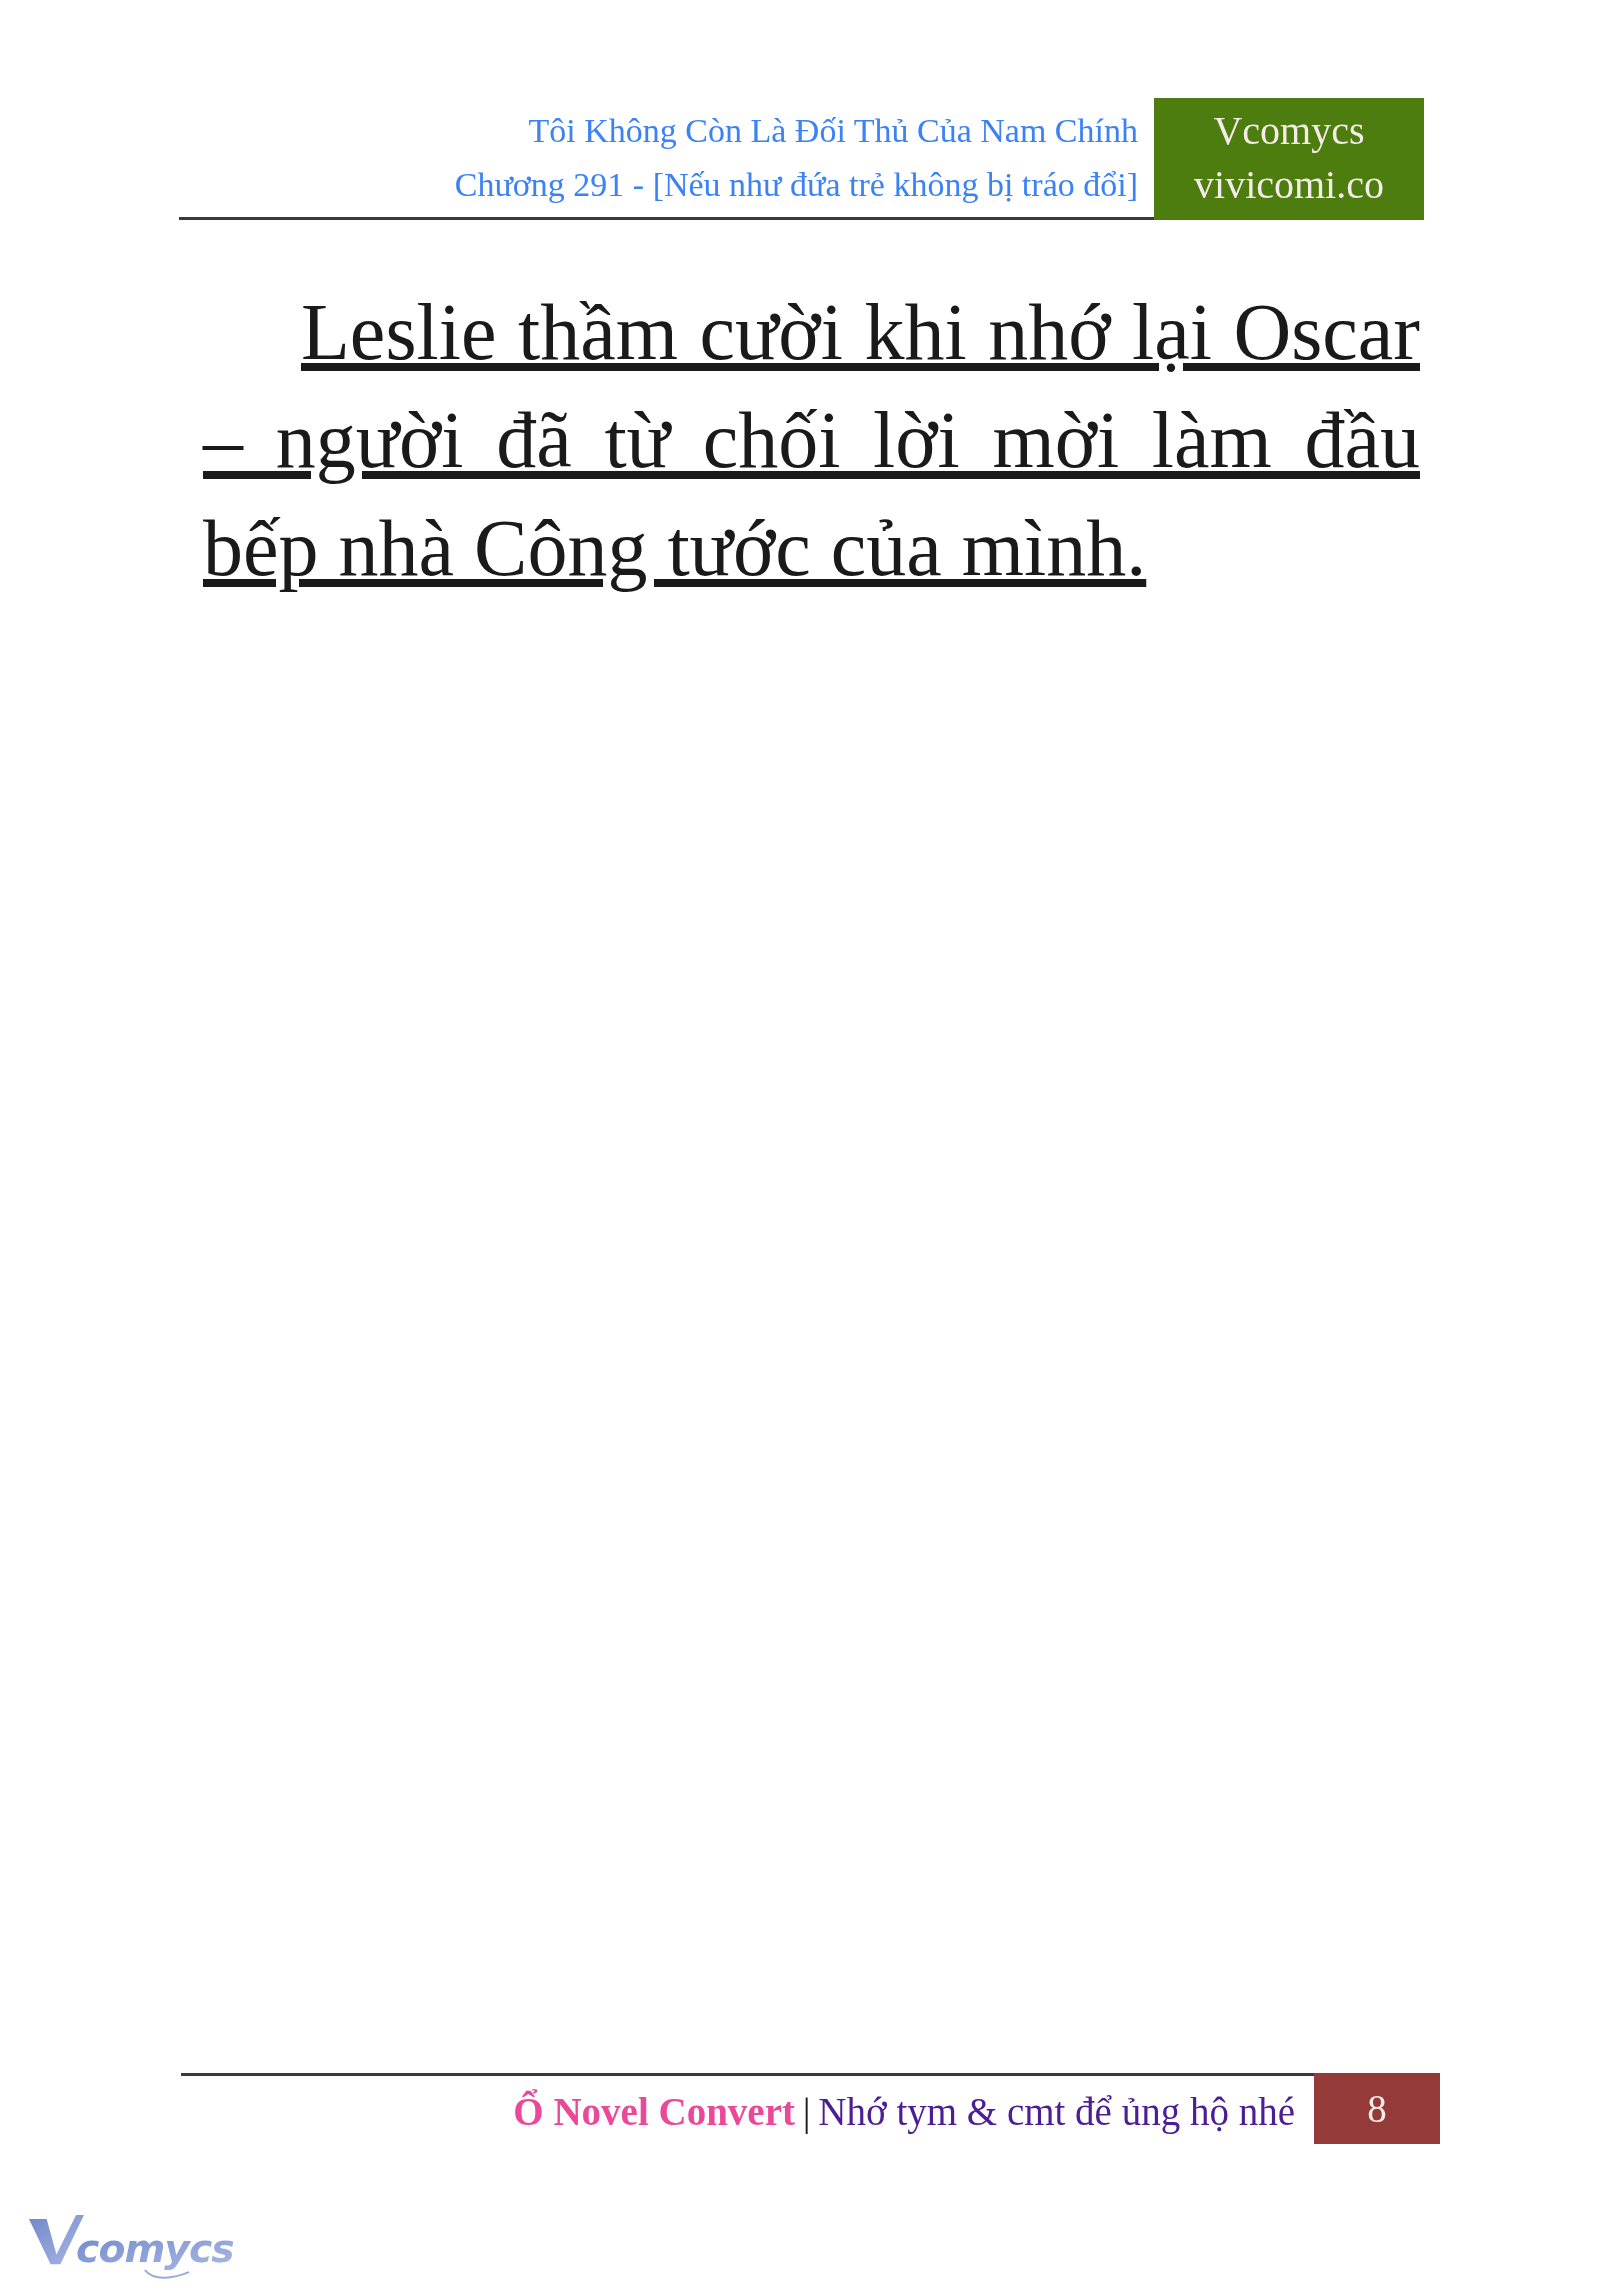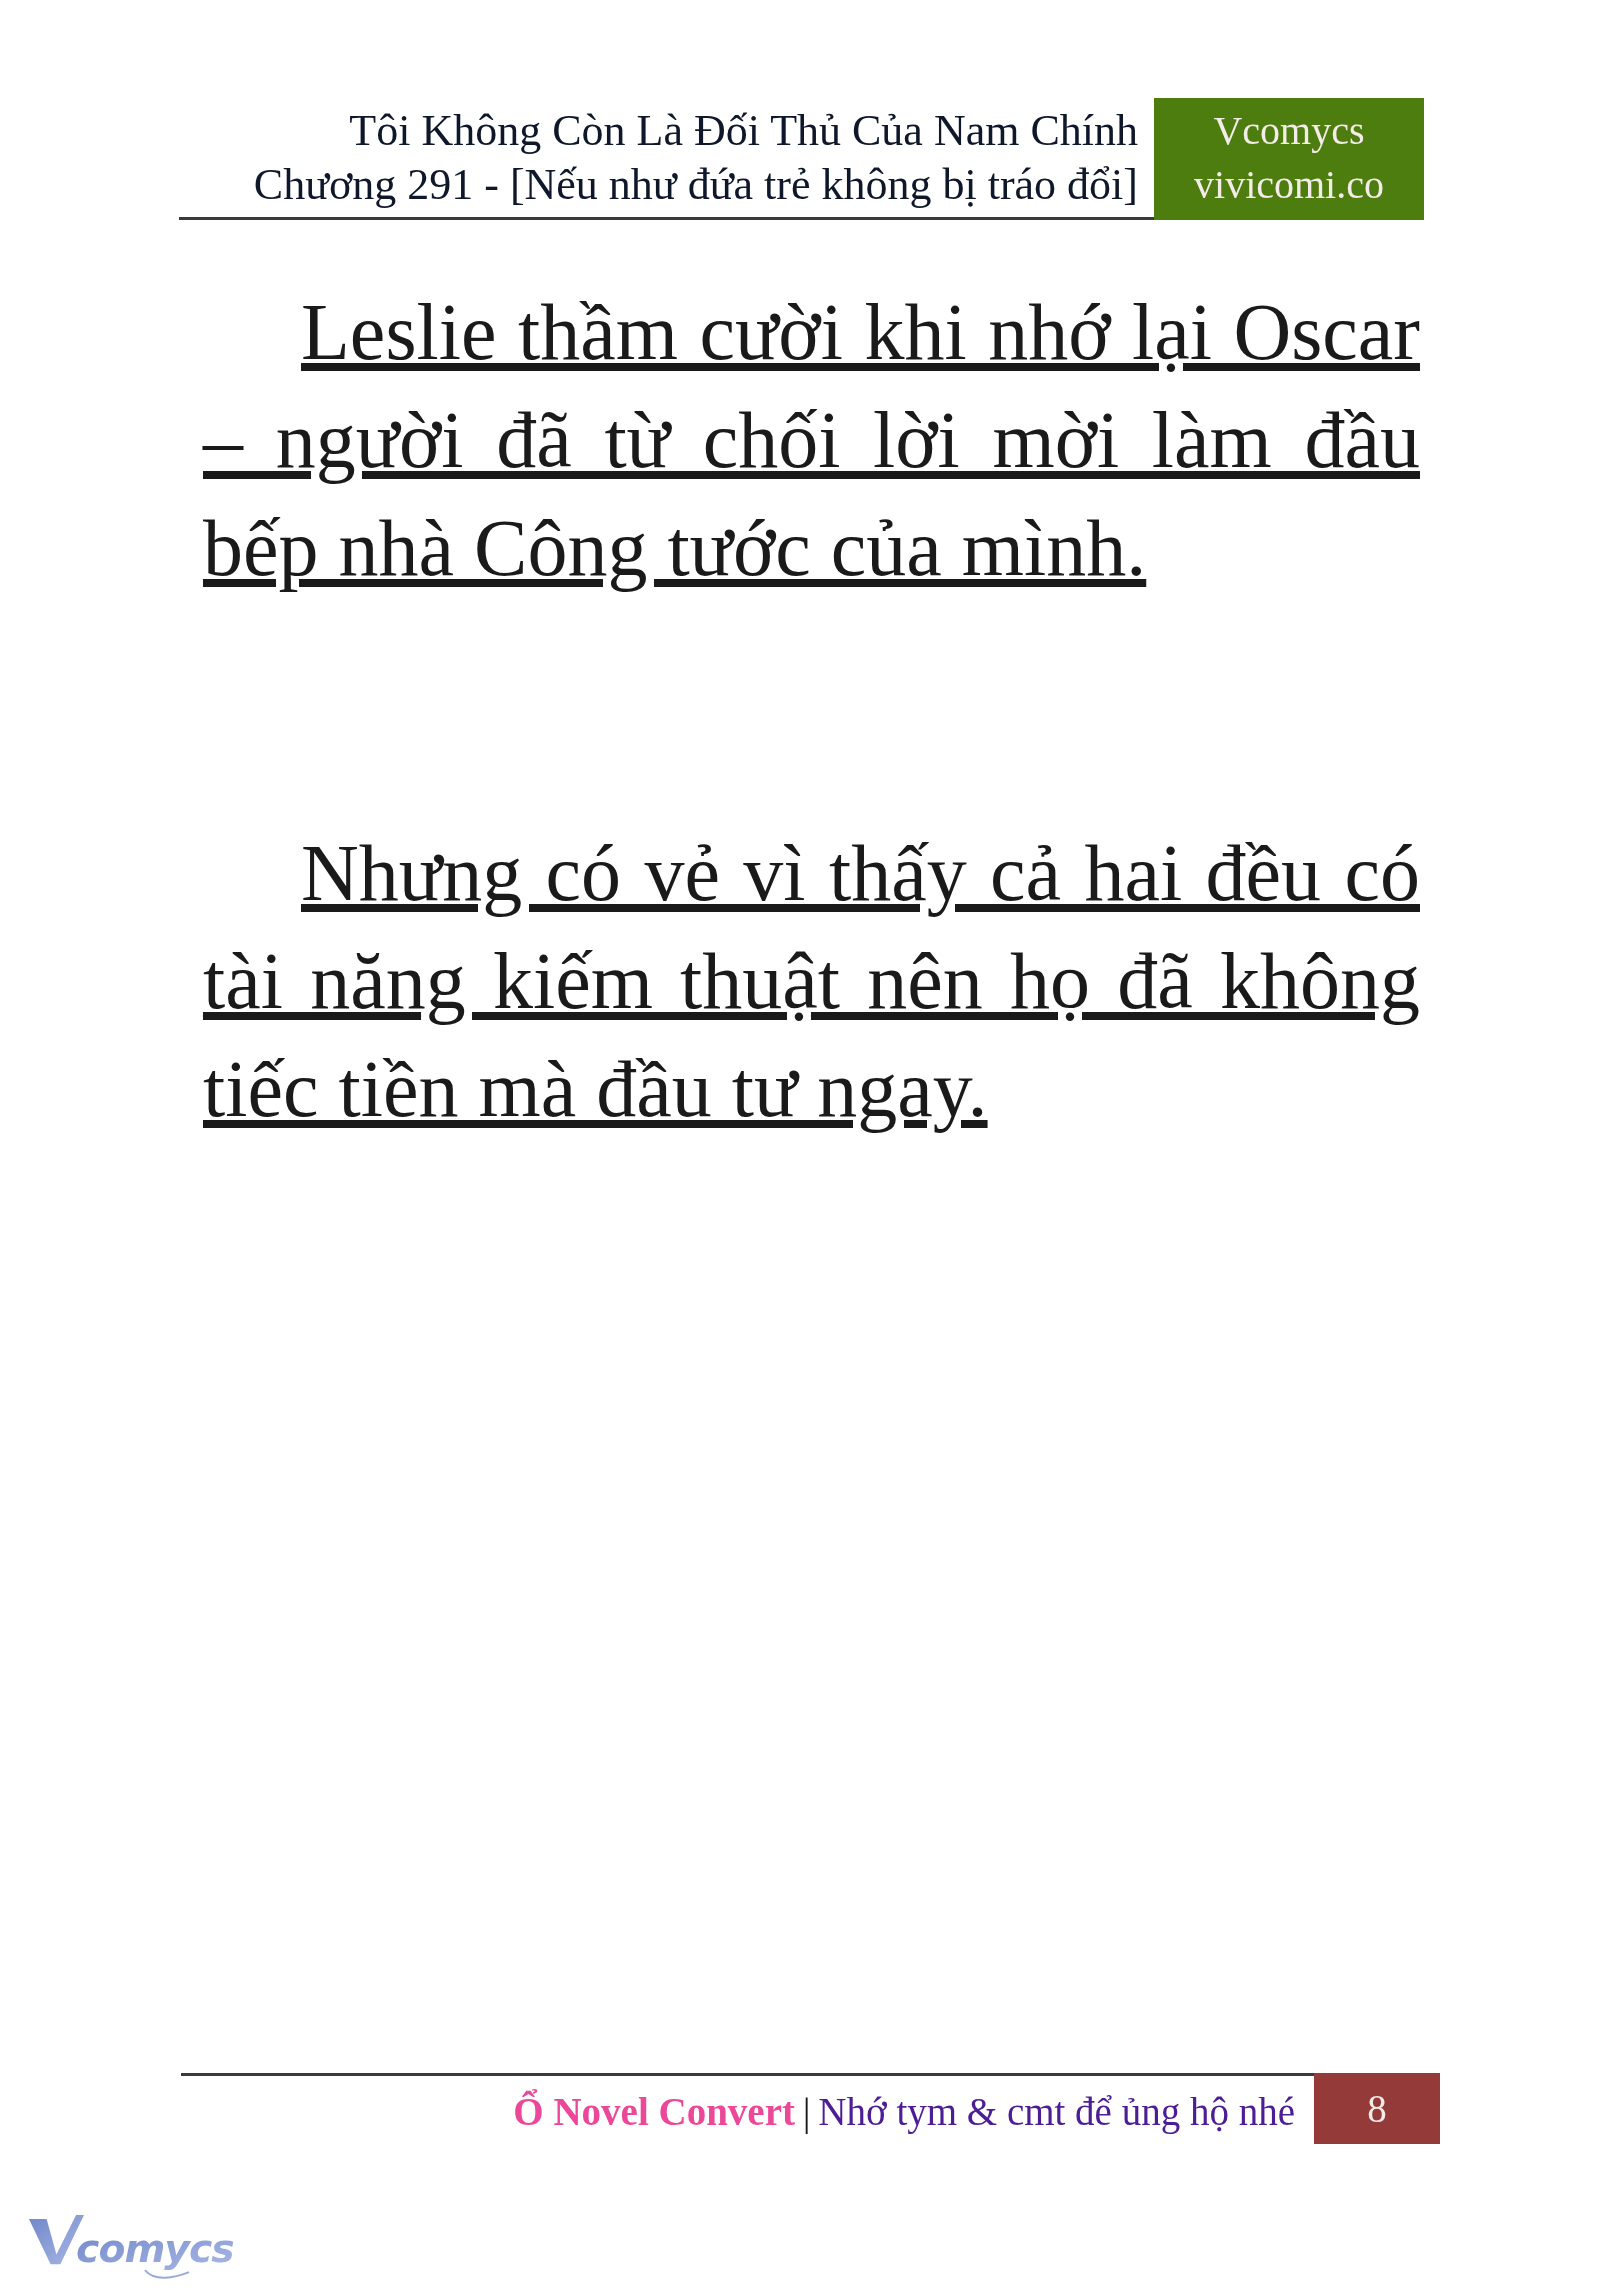--- a/index.html
+++ b/index.html
@@ -9,22 +9,22 @@
     position: relative;
     overflow: hidden;
     font-family: "Liberation Serif", "DejaVu Serif", serif;
     color: #1a1a1a;
   }
   .header {
     position: absolute; left: 179px; top: 98px; width: 1245px; height: 121px;
   }
   .header-title {
     position: absolute; right: 286px; top: 5.9px;
-    text-align: right; font-size: 44px; line-height: 54px;
-    color: #0f172a; white-space: nowrap;
+    text-align: right; font-size: 34px; line-height: 54px;
+    color: #3b82f6; white-space: nowrap;
   }
   .header-rule {
     position: absolute; left: 0; top: 119px; width: 976px; height: 2.9px; background: #3a3a3a;
   }
   .brand-box {
     position: absolute; left: 975px; top: 0; width: 270px; height: 122px;
     background: #4d7c0f; color: #f4ece8;
     text-align: center; font-size: 40px; line-height: 54px;
     padding-top: 5.9px; box-sizing: border-box;
   }
@@ -68,21 +68,20 @@
   </div>
   <div class="header-rule"></div>
   <div class="brand-box">
     <div>Vcomycs</div>
     <div>vivicomi.co</div>
   </div>
 </div>
 
 <div class="content">
   <p class="para">Leslie thầm cười khi nhớ lại Oscar – người đã từ chối lời mời làm đầu bếp nhà Công tước của mình.</p>
-  <p class="para">Nhưng có vẻ vì thấy cả hai đều có tài năng kiếm thuật nên họ đã không tiếc tiền mà đầu tư ngay.</p>
 </div>
 
 <div class="footer">
   <div class="footer-rule"></div>
   <div class="footer-text">
     <span class="footer-brand">Ổ Novel Convert</span><span class="footer-sep">|</span><span class="footer-note">Nhớ tym &amp; cmt để ủng hộ nhé</span>
   </div>
   <div class="page-box">8</div>
 </div>
 

